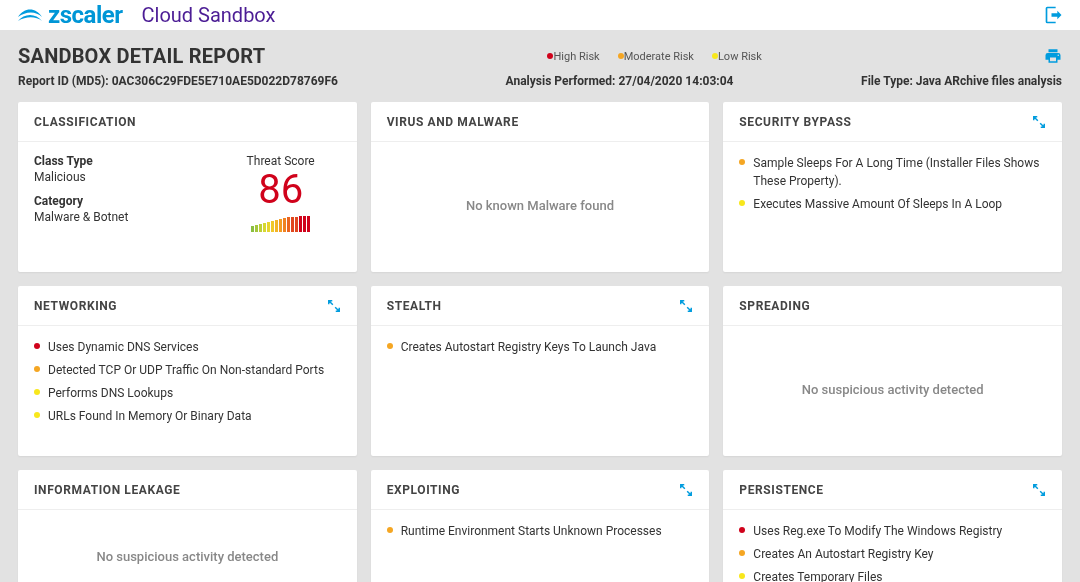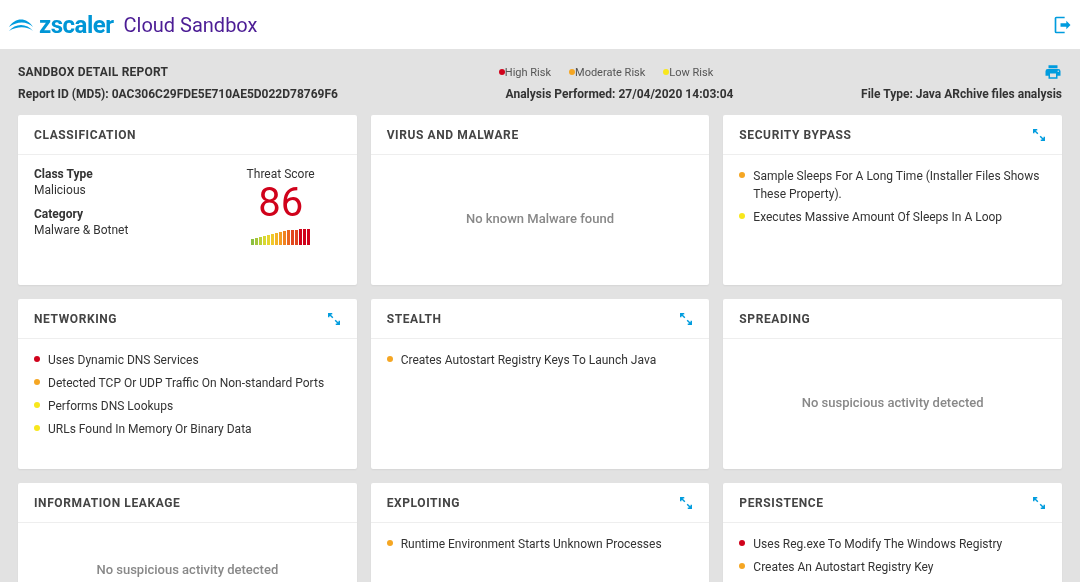--- a/index.html
+++ b/index.html
@@ -1,27 +1,27 @@
 <!DOCTYPE html>
 <html><head>
 <meta charset="utf-8">
 <style>
 * { box-sizing: border-box; margin: 0; padding: 0; }
 body { font-family: -apple-system, BlinkMacSystemFont, "Segoe UI", Roboto, Helvetica, Arial, sans-serif; background: #e2e2e2; color: #333; font-size: 13px; width: 1080px; }
 
-.topbar { background: #fff; height: 49px; display: flex; align-items: center; padding: 0 7px; }
+.topbar { background: #fff; height: 30px; display: flex; align-items: center; padding: 0 16px; gap: 9px; }
 .logo-wrap { display: flex; align-items: center; gap: 4px; }
 .logo-text { color: #0096d6; font-weight: 700; font-size: 24px; letter-spacing: -0.5px; }
 .app-title { color: #4c1d95; font-size: 20px; font-weight: 400; margin-left: 10px; }
 .spacer { flex: 1; }
 .logout-icon { color: #009cde; cursor: pointer; }
 
 .page { padding: 14px 18px; }
 .header-row { display: flex; align-items: center; margin-bottom: 6px; }
-.page-title { font-size: 12px; font-weight: 700; letter-spacing: 0.2px; color: #333; }
+.page-title { font-size: 20px; font-weight: 700; letter-spacing: 0.2px; color: #333; }
 .legend { display: flex; gap: 18px; margin-left: auto; margin-right: auto; font-size: 11px; color: #555; }
 .legend-item { display: flex; align-items: center; }
 .dot { width: 6px; height: 6px; border-radius: 50%; display: inline-block; }
 .dot.high { background: #d0021b; }
 .dot.moderate { background: #f5a623; }
 .dot.low { background: #f8e71c; }
 .print-icon { color: #009cde; cursor: pointer; }
 
 .meta-row { display: flex; align-items: center; margin-bottom: 14px; font-size: 12px; }
 .meta-left { color: #333; }

